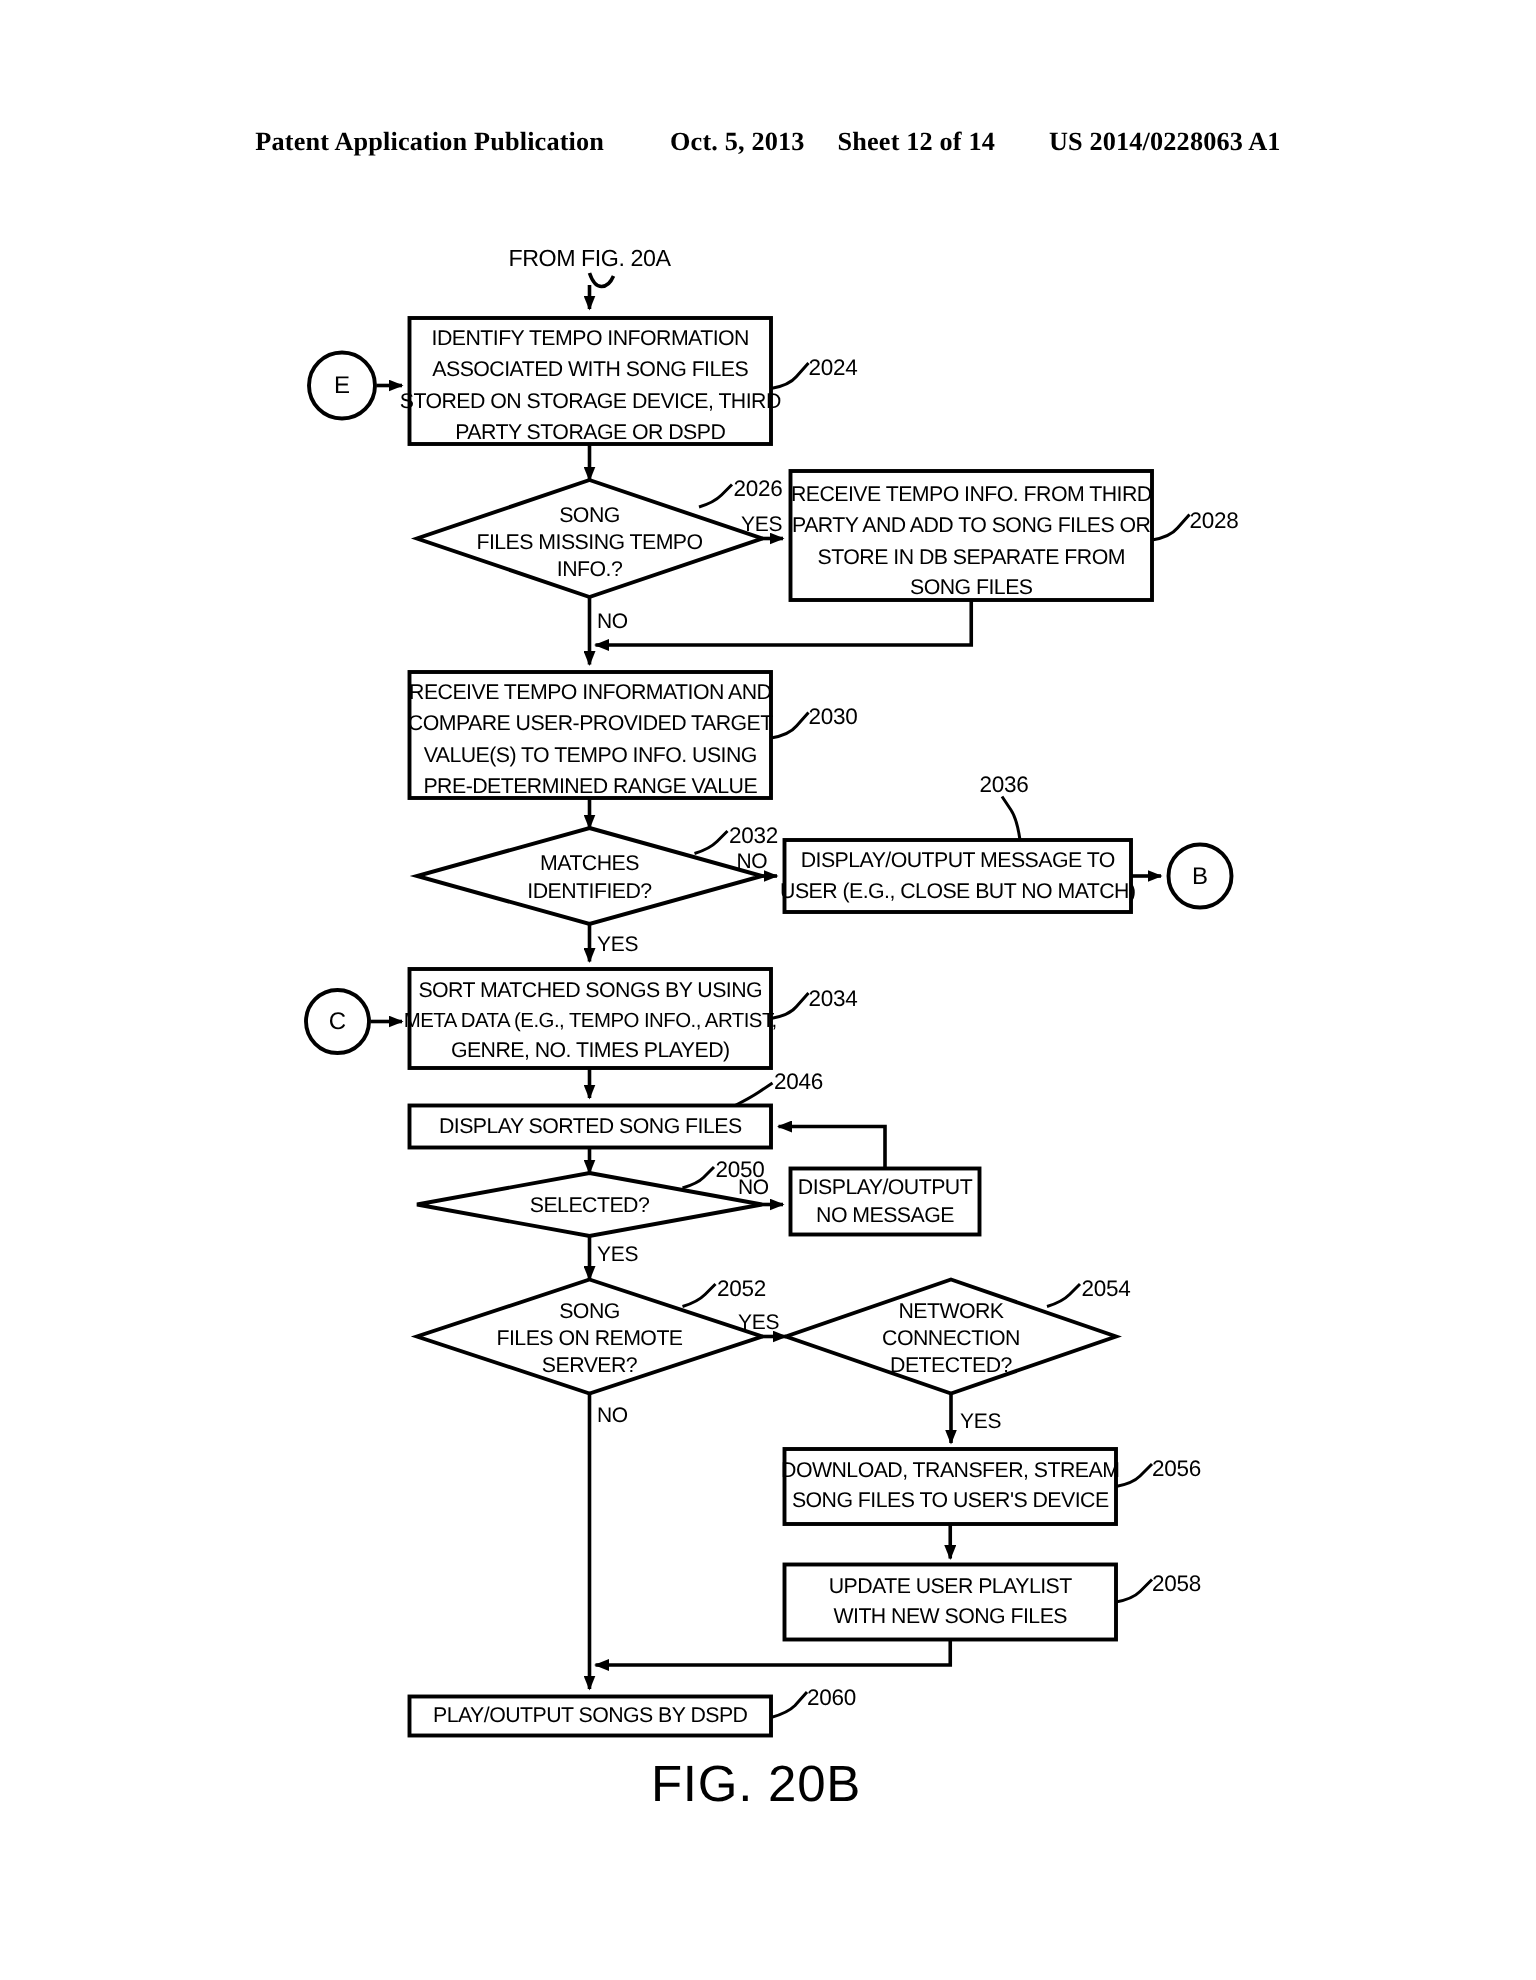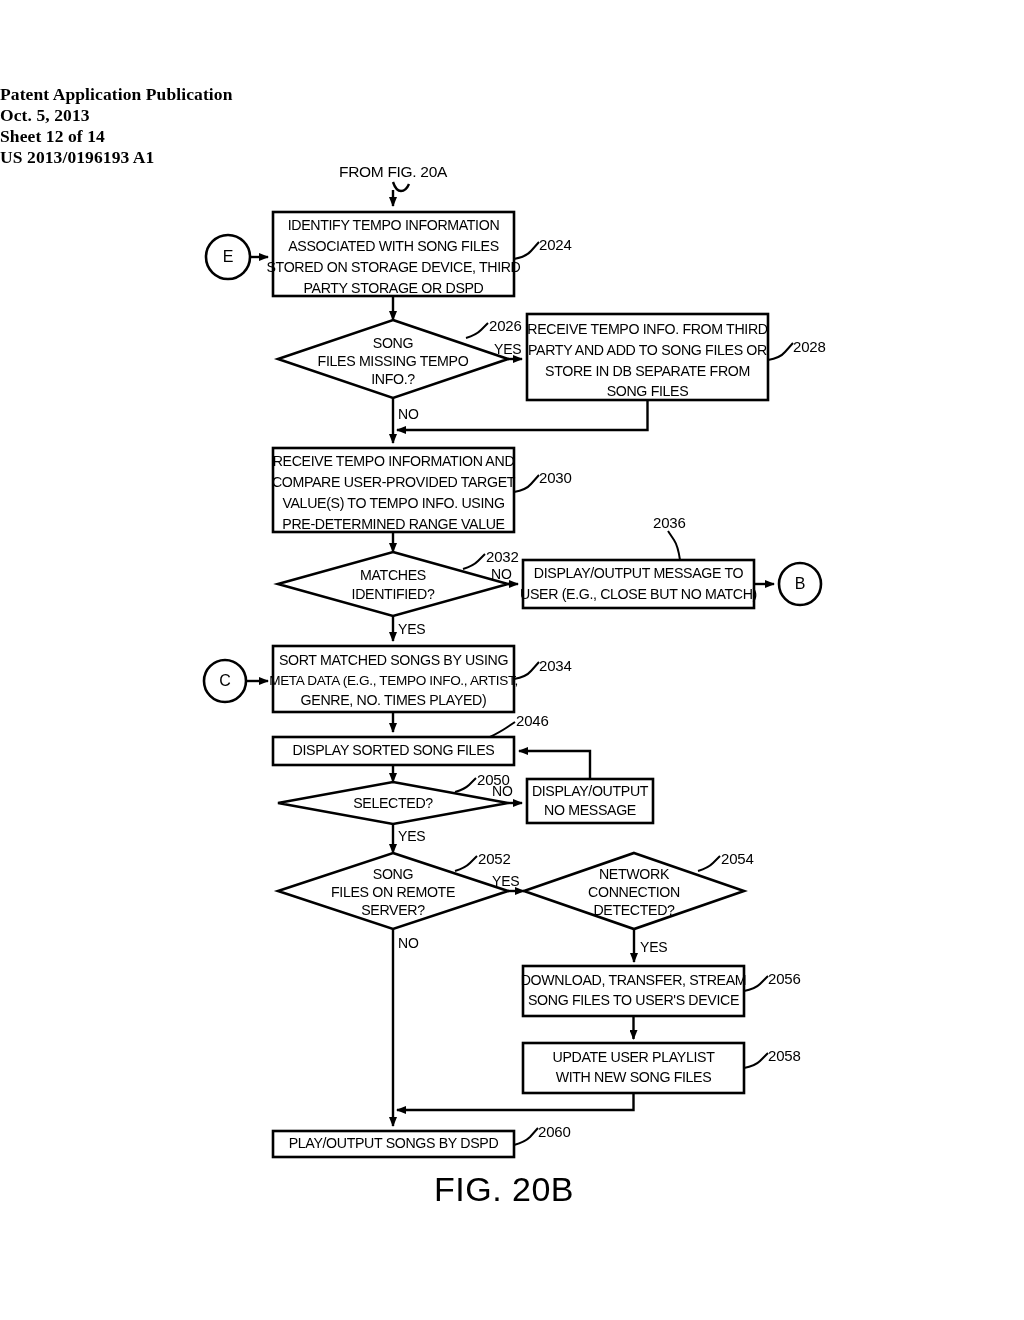--- a/index.html
+++ b/index.html
@@ -28,21 +28,20 @@
     width: 1024px;
     display: flex;
     justify-content: center;
     align-items: baseline;
     font-family: "Liberation Serif", serif;
     font-weight: bold;
     font-size: 17.5px;
     color: #000;
     letter-spacing: 0.1px;
     white-space: nowrap;
-    flex-direction: column;
   }
   .header .h-pub { margin-right: 44px; }
   .header .h-date { margin-right: 22px; }
   .header .h-sheet { margin-right: 36px; text-align: center; }
   .header .h-num { }
 
   .figure-wrap {
     position: absolute;
     top: 0;
     left: 0;
@@ -105,21 +104,21 @@
 </style>
 </head>
 <body>
 
 <div class="page">
 
   <div class="header">
     <span class="h-pub">Patent Application Publication</span>
     <span class="h-date">Oct. 5, 2013</span>
     <span class="h-sheet">Sheet 12 of 14</span>
-    <span class="h-num">US 2013/0196193 A1</span>
+    <span class="h-num">US 2014/0228063 A1</span>
   </div>
 
   <div class="figure-wrap">
     <svg width="1024" height="1320" viewBox="0 0 1024 1320" xmlns="http://www.w3.org/2000/svg">
       <defs>
         <marker id="arrow" markerWidth="10" markerHeight="8" refX="9" refY="4" orient="auto" markerUnits="userSpaceOnUse">
           <path d="M0,0 L10,4 L0,8 z" fill="#000000"></path>
         </marker>
       </defs>
 

